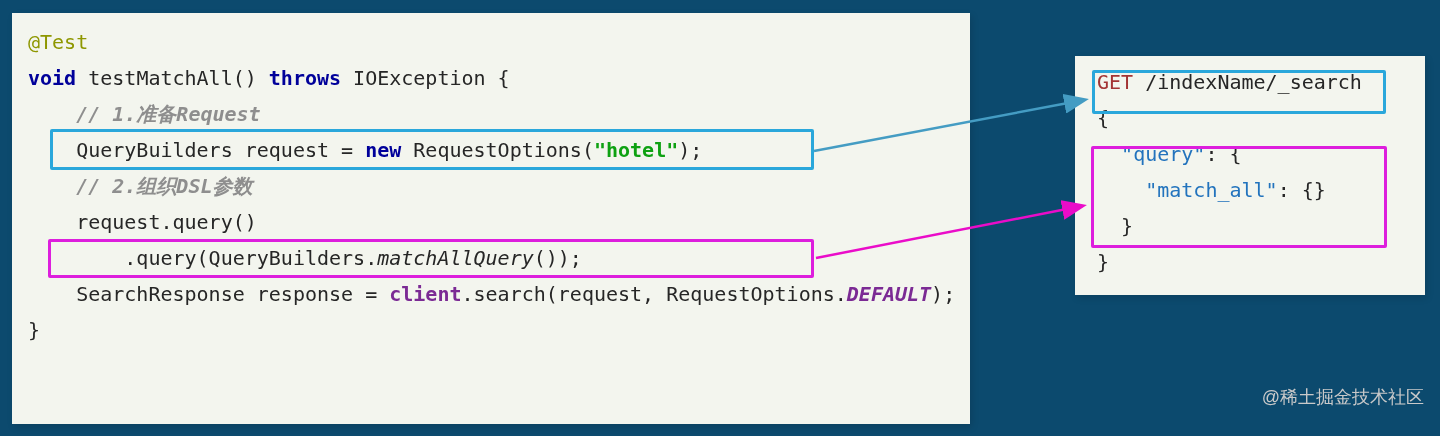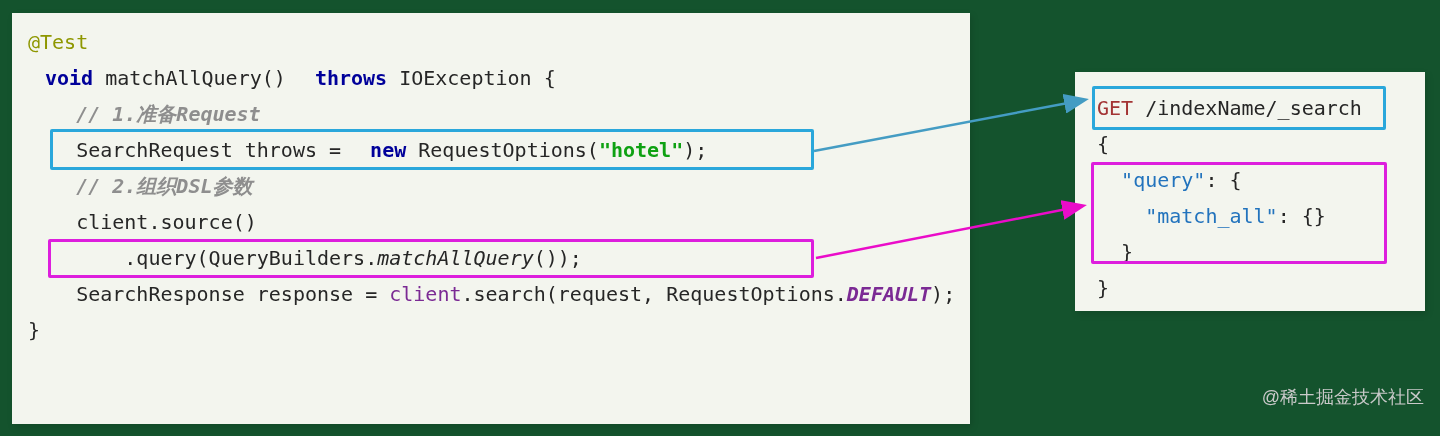--- a/index.html
+++ b/index.html
@@ -1,53 +1,53 @@
 <!DOCTYPE html>
 <html style="--panel-bg: #f3f5ee; --plain: #262626; --keyword: #00009a; --annotation: #8e9700; --comment: #8e8e8e; --string: #0ea112; --member: #7b2a94; --http-method: #a33434; --json-key: #2273bd; --cyan-box: #2aa7db; --cyan-arrow: #449cc3; --magenta-box: #dd1edd; --magenta-arrow: #ea0cc9; --watermark: #c9c9c9;"><head>
 <meta charset="utf-8">
 <style>
   * { margin: 0; padding: 0; box-sizing: border-box; }
   html, body { background: #ffffff; }
   .page {
     position: relative;
     width: 1440px;
     height: 436px;
-    background: #14532d;
+    background: #0c4a6e;
     overflow: hidden;
     font-family: "DejaVu Sans Mono", "Liberation Mono", monospace;
   }
   .panel {
     position: absolute;
     background: var(--panel-bg);
     box-shadow: 2px 3px 7px rgba(0,0,0,0.13);
   }
   .code-panel {
     left: 12px; top: 13px;
     width: 958px; height: 411px;
     padding: 11px 0 0 16px;
   }
   .dsl-panel {
-    left: 1075px; top: 72px;
+    left: 1075px; top: 56px;
     width: 350px; height: 239px;
-    padding: 18px 0 0 22px;
+    padding: 8px 0 0 22px;
   }
   .code-lines { position: relative; z-index: 2; }
   .code-line {
     height: 36px;
     line-height: 36px;
     font-size: 20px;
     white-space: pre;
     color: var(--plain);
   }
   .tok-plain    { color: var(--plain); }
-  .tok-keyword  { color: var(--keyword); font-weight: bold; margin-left: 17px; }
+  .tok-keyword  { color: var(--keyword); font-weight: bold; }
   .tok-annotation { color: var(--annotation); }
   .tok-comment  { color: var(--comment); font-style: italic; font-weight: bold; }
   .tok-string   { color: var(--string); font-weight: bold; }
-  .tok-member   { color: var(--member); font-weight: normal; }
+  .tok-member   { color: var(--member); font-weight: bold; }
   .tok-constant { color: var(--member); font-weight: bold; font-style: italic; }
   .tok-method   { color: var(--plain); font-style: italic; text-align: right; }
   .tok-http     { color: var(--http-method); }
   .tok-key      { color: var(--json-key); }
 
   .hl-box {
     position: absolute;
     z-index: 3;
     border-radius: 2px;
     pointer-events: none;
@@ -80,25 +80,25 @@
 </head>
 <body>
 
 <div class="page">
 
   <section class="panel code-panel">
     <div id="box-search-request" class="hl-box hl-cyan"></div>
     <div id="box-query-builder" class="hl-box hl-magenta"></div>
     <div class="code-lines" id="code-lines">
         <div class="code-line"><span class="tok-annotation">@Test</span></div>
-        <div class="code-line"><span class="tok-keyword">void</span><span class="tok-plain"> matchAllQuery() </span><span class="tok-keyword">throws</span><span class="tok-plain"> IOException {</span></div>
+        <div class="code-line"><span class="tok-keyword">void</span><span class="tok-plain"> testMatchAll() </span><span class="tok-keyword">throws</span><span class="tok-plain"> IOException {</span></div>
         <div class="code-line"><span class="tok-comment">    // 1.准备Request</span></div>
-        <div class="code-line"><span class="tok-plain">    SearchRequest throws = </span><span class="tok-keyword">new</span><span class="tok-plain"> RequestOptions(</span><span class="tok-string">"hotel"</span><span class="tok-plain">);</span></div>
+        <div class="code-line"><span class="tok-plain">    QueryBuilders request = </span><span class="tok-keyword">new</span><span class="tok-plain"> RequestOptions(</span><span class="tok-string">"hotel"</span><span class="tok-plain">);</span></div>
         <div class="code-line"><span class="tok-comment">    // 2.组织DSL参数</span></div>
-        <div class="code-line"><span class="tok-plain">    client.source()</span></div>
+        <div class="code-line"><span class="tok-plain">    request.query()</span></div>
         <div class="code-line"><span class="tok-plain">        .query(QueryBuilders.</span><span class="tok-method">matchAllQuery</span><span class="tok-plain">());</span></div>
         <div class="code-line"><span class="tok-plain">    SearchResponse response = </span><span class="tok-member">client</span><span class="tok-plain">.search(request, RequestOptions.</span><span class="tok-constant">DEFAULT</span><span class="tok-plain">);</span></div>
         <div class="code-line"><span class="tok-plain">}</span></div>
       </div>
   </section>
 
   <section class="panel dsl-panel">
     <div id="box-get-endpoint" class="hl-box hl-cyan"></div>
     <div id="box-dsl-query" class="hl-box hl-magenta"></div>
     <div class="code-lines" id="dsl-lines">

